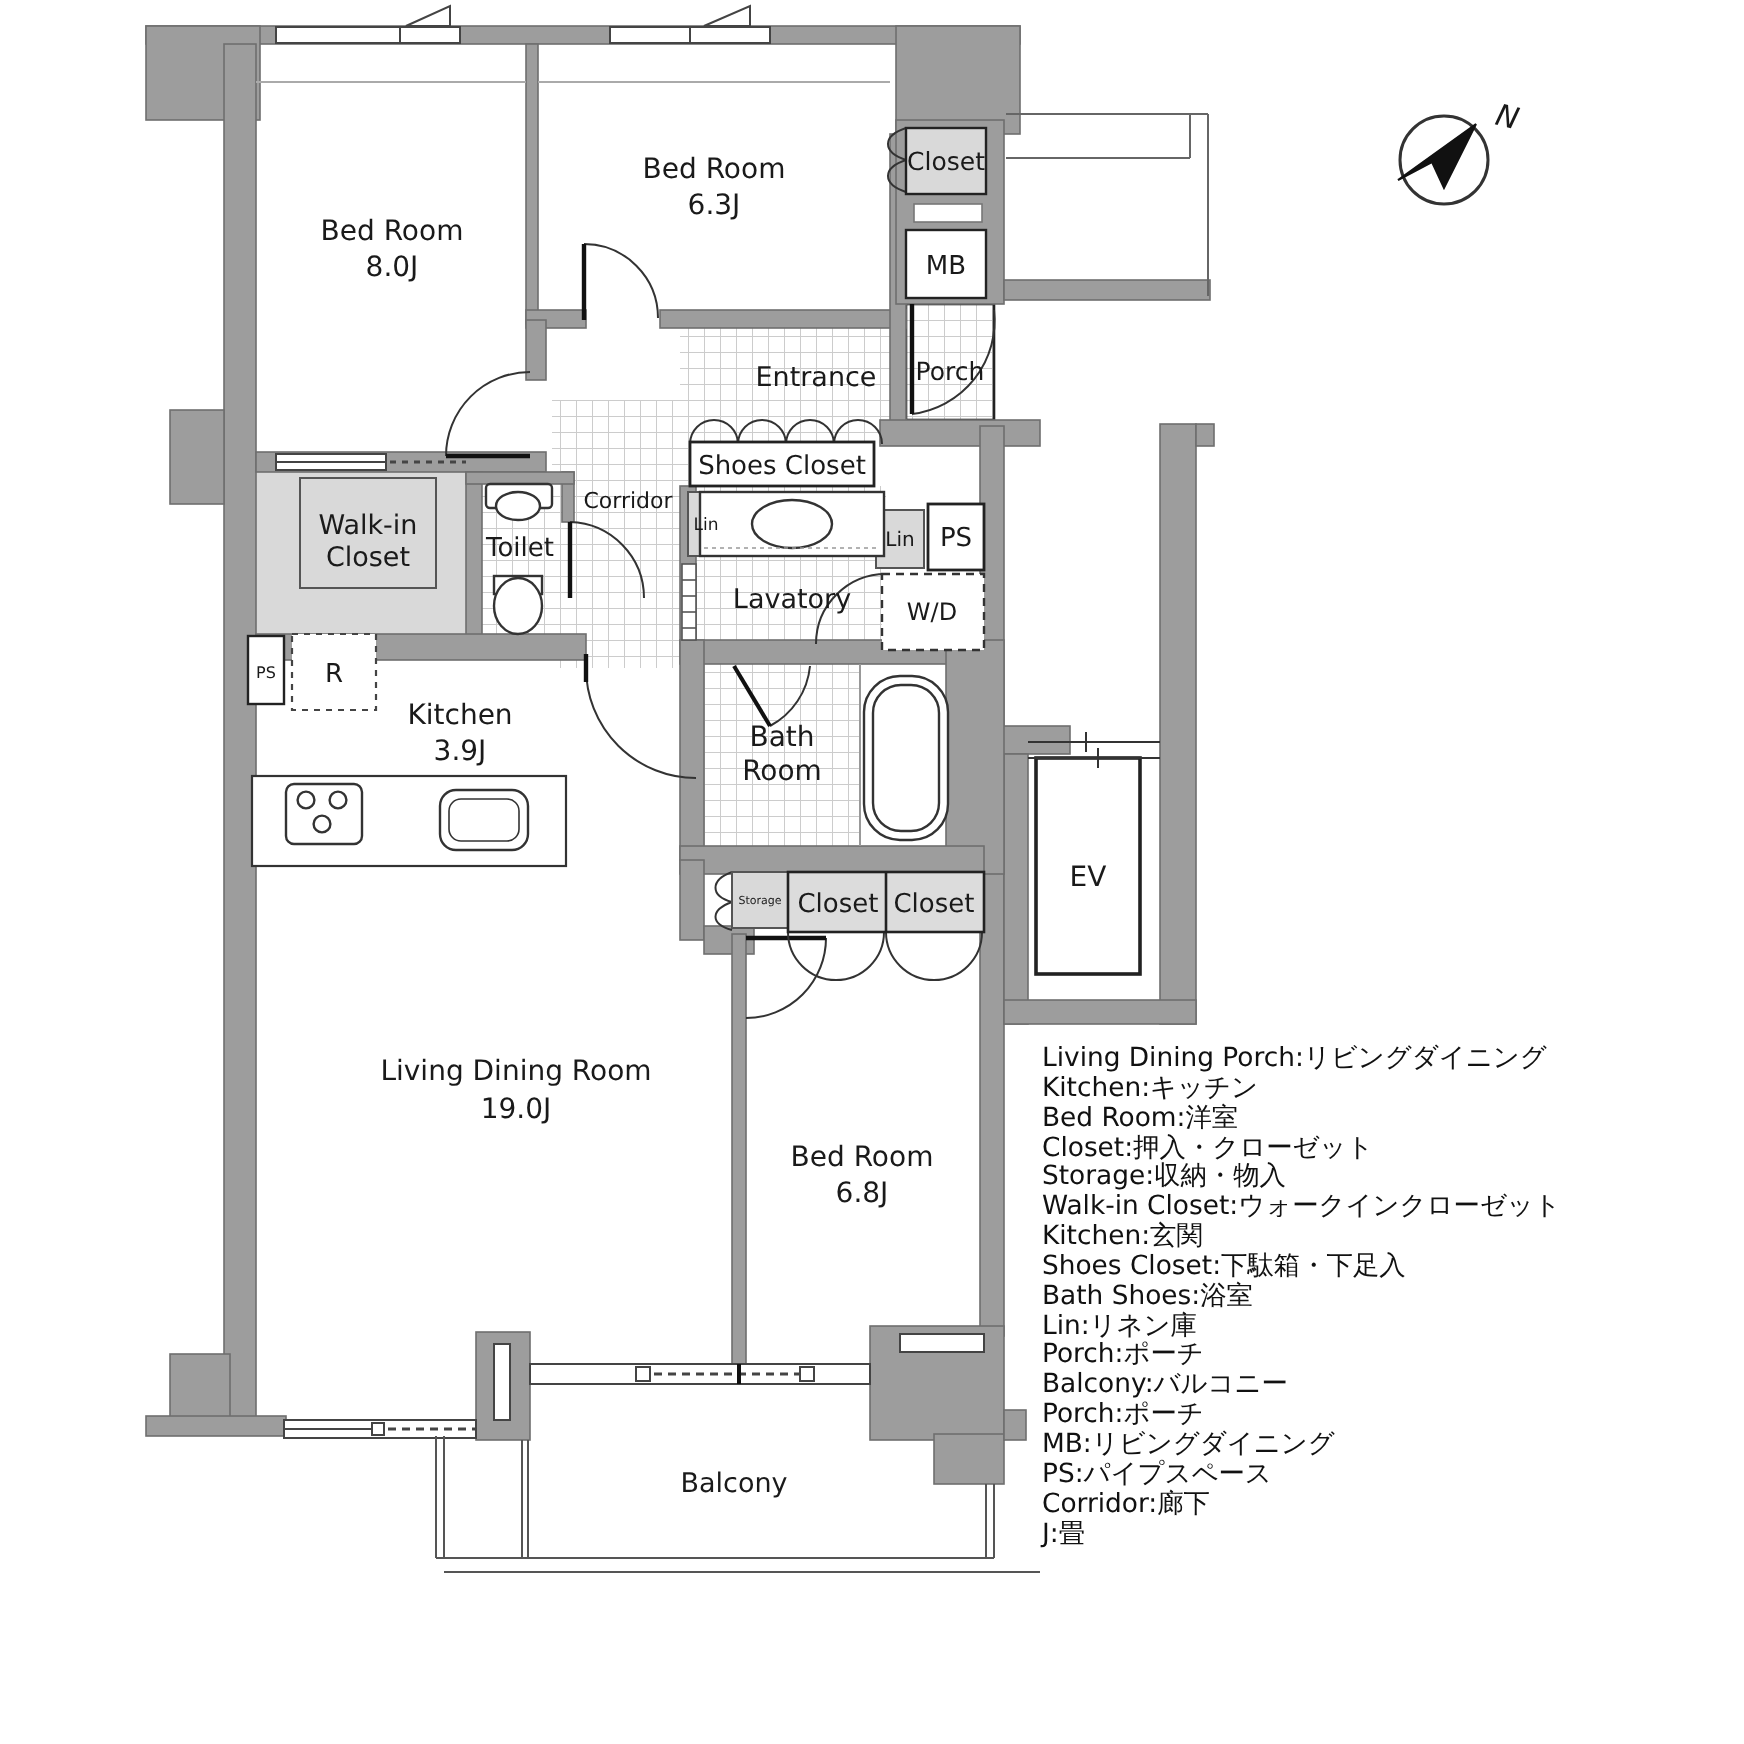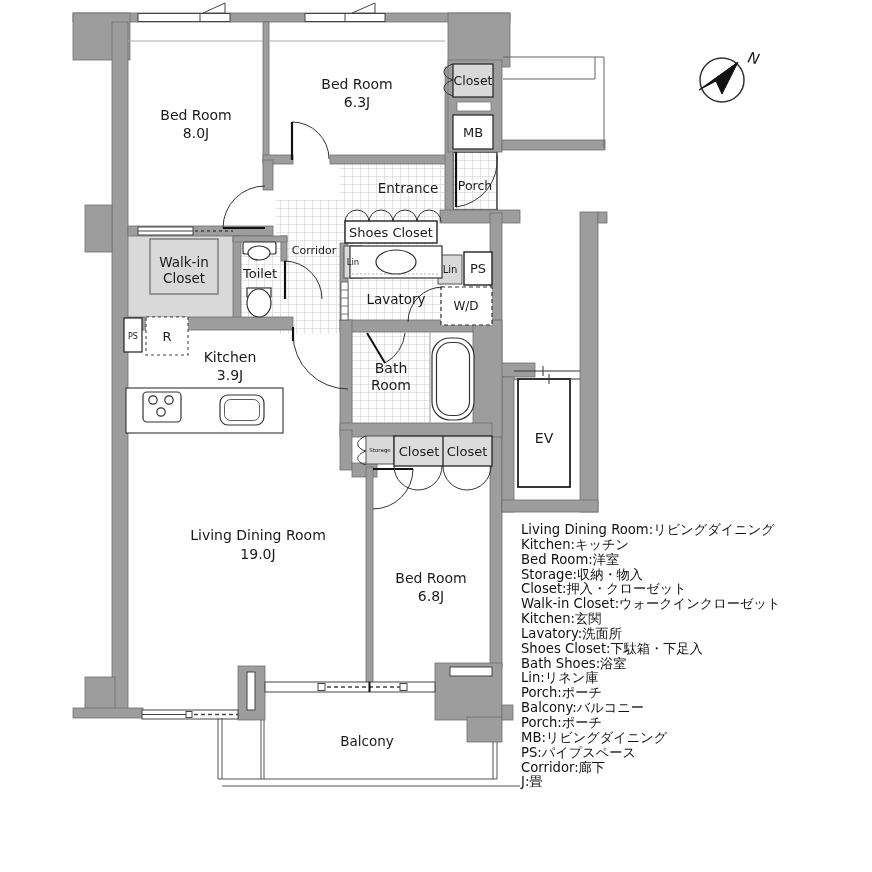--- a/index.html
+++ b/index.html
@@ -242,28 +242,27 @@
     <text class="mid" x="478" y="273" font-size="13">PS</text>
     <text class="mid" x="133" y="339" font-size="8">PS</text>
     <text class="mid" x="353" y="265" font-size="8.5">Lin</text>
     <text class="mid" x="450" y="273" font-size="10">Lin</text>
     <text class="mid" x="466" y="310" font-size="12">W/D</text>
     <text class="mid" x="167" y="341" font-size="13">R</text>
   </g>
 </svg>
 
 <div class="legend">
-  <div>Living Dining Room:リビングダイニング</div>
+  <div>Living Dining Porch:リビングダイニング</div>
   <div>Kitchen:キッチン</div>
   <div>Bed Room:洋室</div>
+  <div>Closet:押入・クローゼット</div>
   <div>Storage:収納・物入</div>
-  <div>Closet:押入・クローゼット</div>
   <div>Walk-in Closet:ウォークインクローゼット</div>
   <div>Kitchen:玄関</div>
-  <div>Lavatory:洗面所</div>
   <div>Shoes Closet:下駄箱・下足入</div>
   <div>Bath Shoes:浴室</div>
   <div>Lin:リネン庫</div>
   <div>Porch:ポーチ</div>
   <div>Balcony:バルコニー</div>
   <div>Porch:ポーチ</div>
   <div>MB:リビングダイニング</div>
   <div>PS:パイプスペース</div>
   <div>Corridor:廊下</div>
   <div>J:畳</div>

